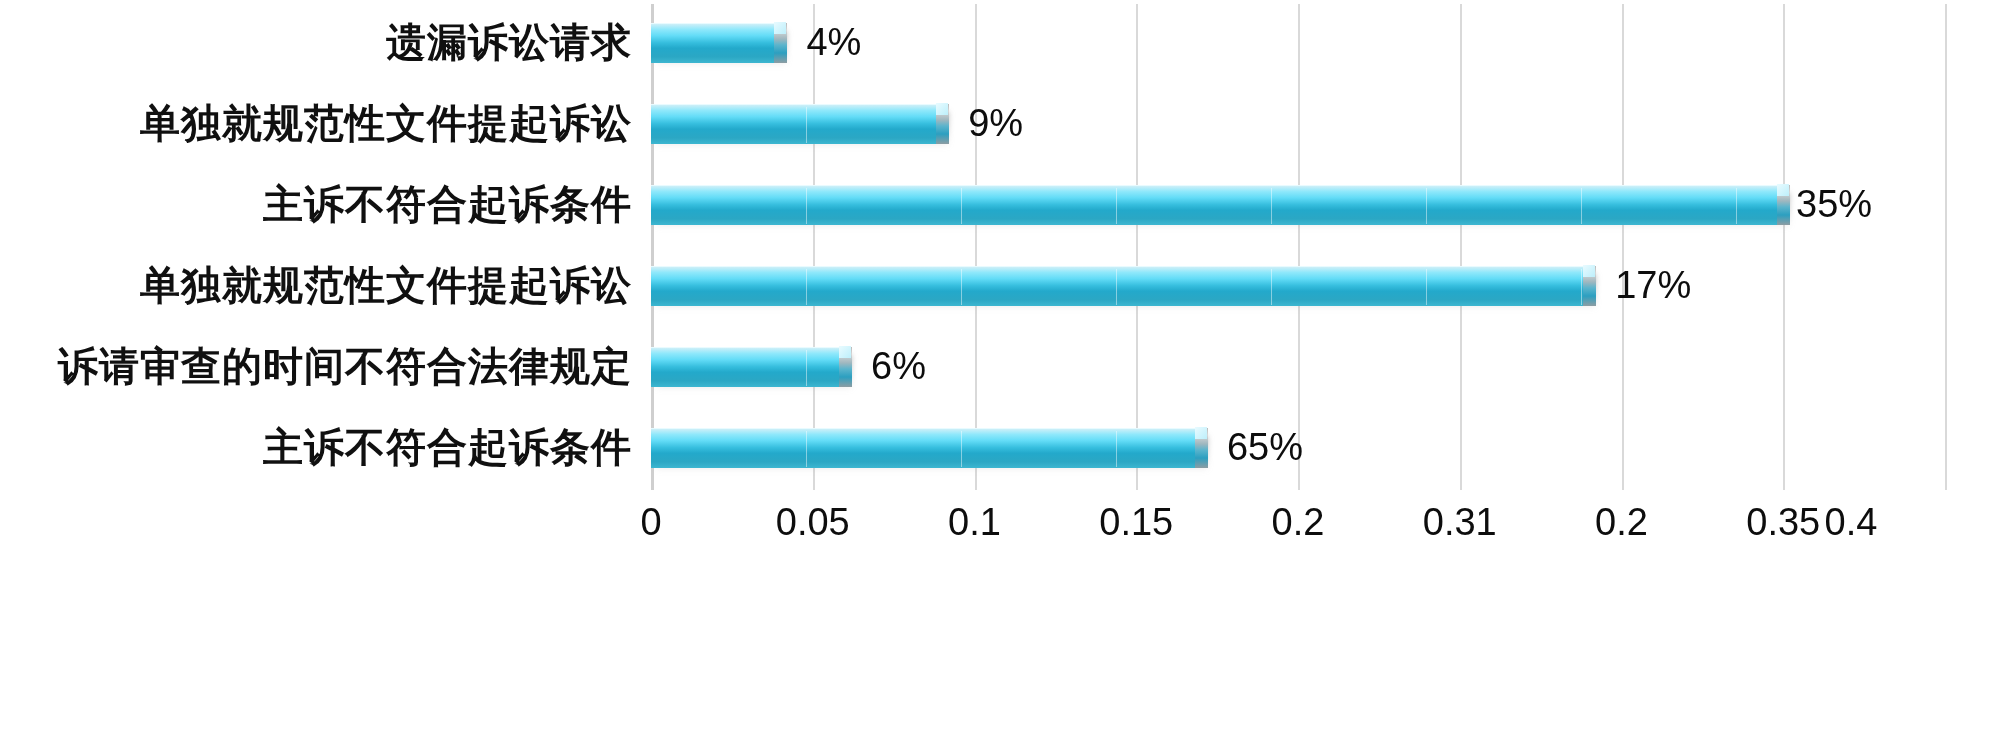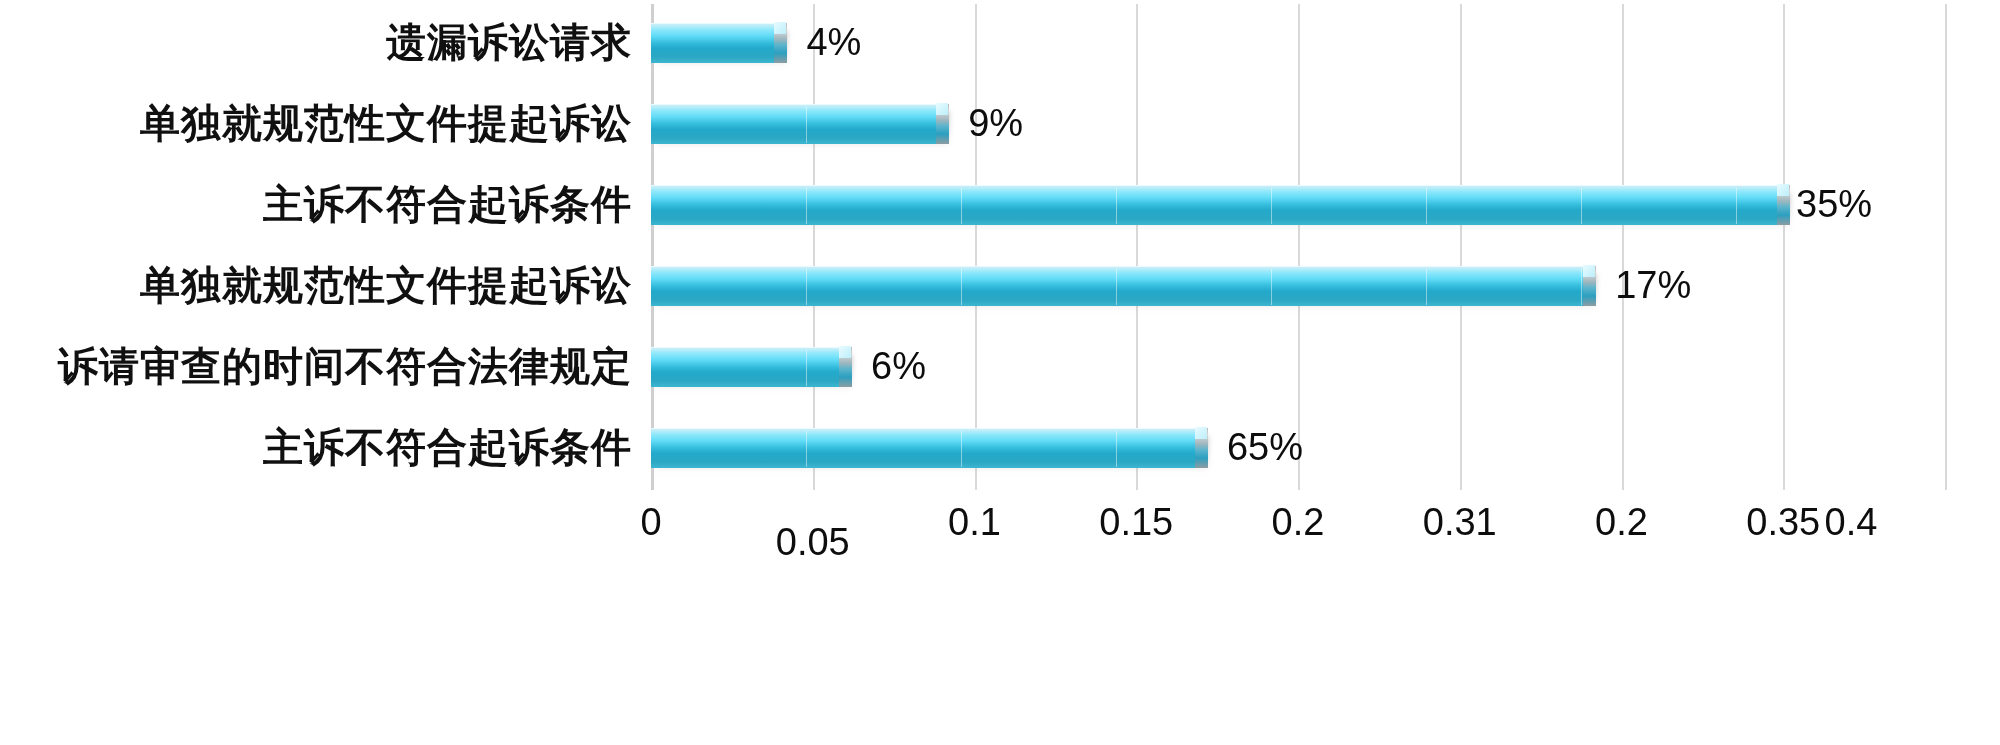--- a/index.html
+++ b/index.html
@@ -242,21 +242,21 @@
           <div class="bar-seam" style="left: 465px;"></div>
         </div>
         <div class="bar-cap" style="left: 543.95px;"></div>
         <div class="bar-cap-top" style="left: 543.95px;"></div>
       </div>
       <div class="data-label" style="left: 1226.95px; top: 425px;">65%</div>
     </div>
 
   <div id="tick-labels">
       <div class="tick-label" style="left: 651px;">0</div>
-      <div class="tick-label" style="left: 812.75px; margin-top: 20px;">0.05</div>
+      <div class="tick-label" style="left: 812.75px;">0.05</div>
       <div class="tick-label" style="left: 974.5px;">0.1</div>
       <div class="tick-label" style="left: 1136.25px;">0.15</div>
       <div class="tick-label" style="left: 1298px;">0.2</div>
       <div class="tick-label" style="left: 1459.75px;">0.31</div>
       <div class="tick-label" style="left: 1621.5px;">0.2</div>
       <div class="tick-label" style="left: 1783.25px;">0.35</div>
       <div class="tick-label" style="left: 1851px;">0.4</div>
     </div>
 
 </div>

